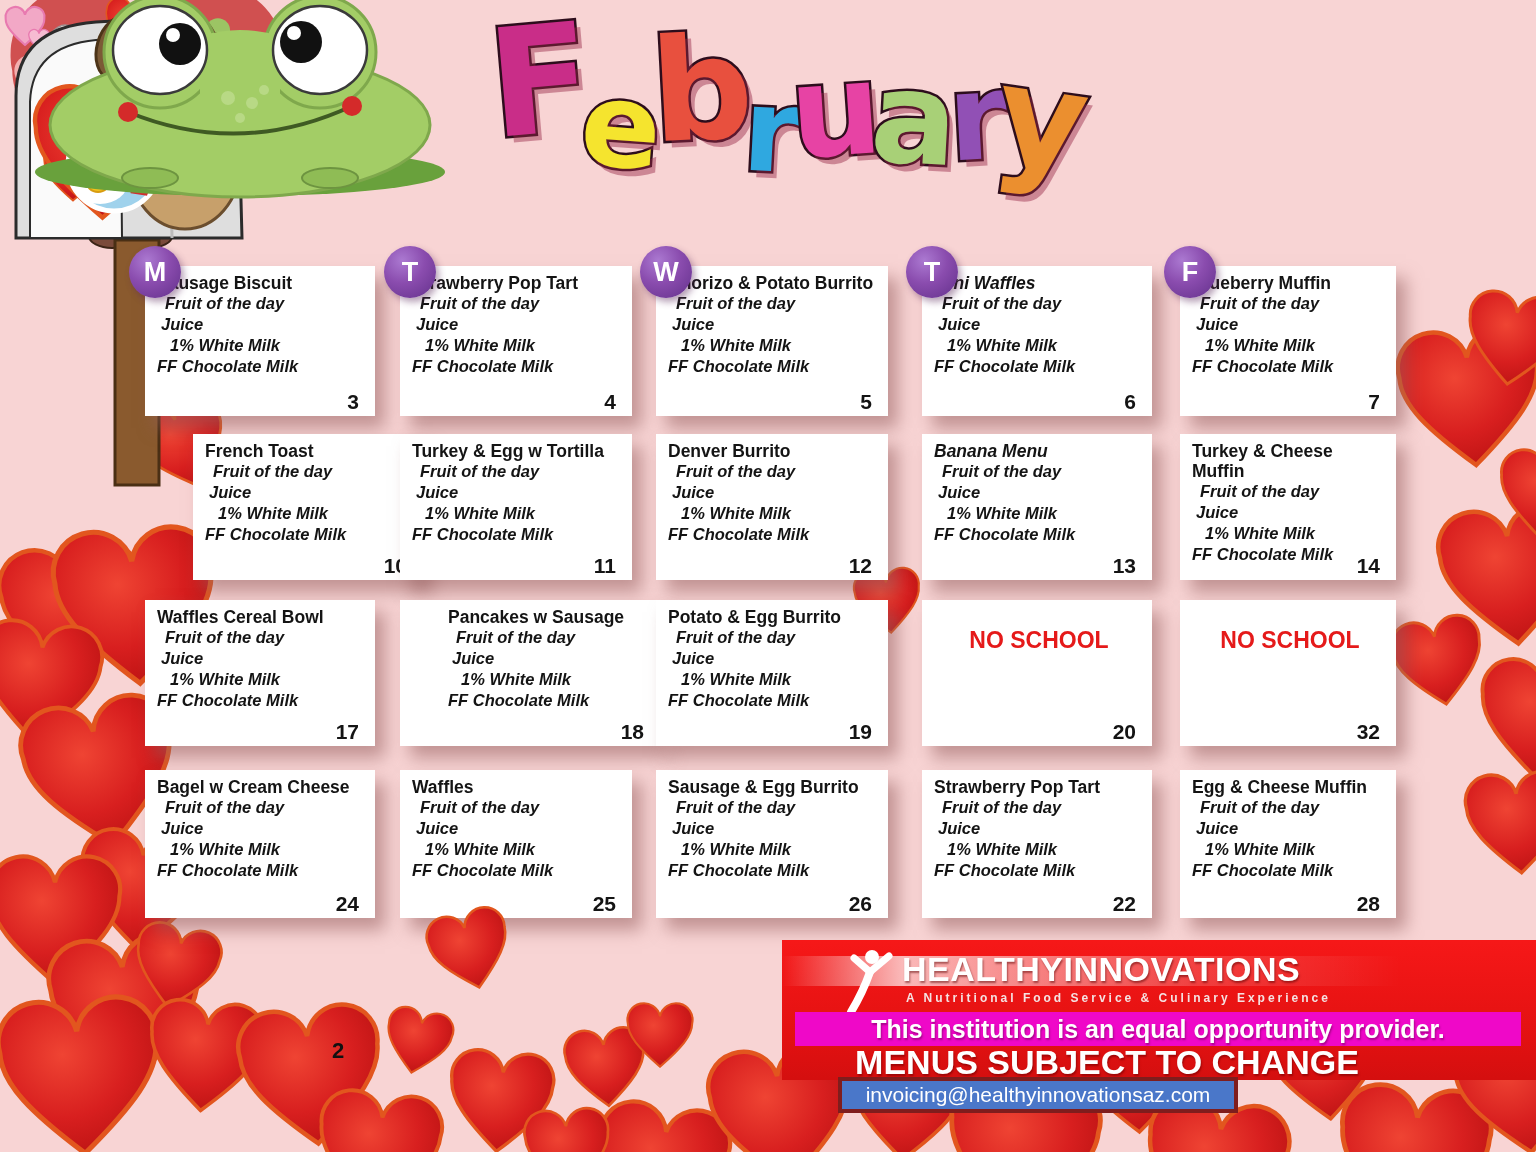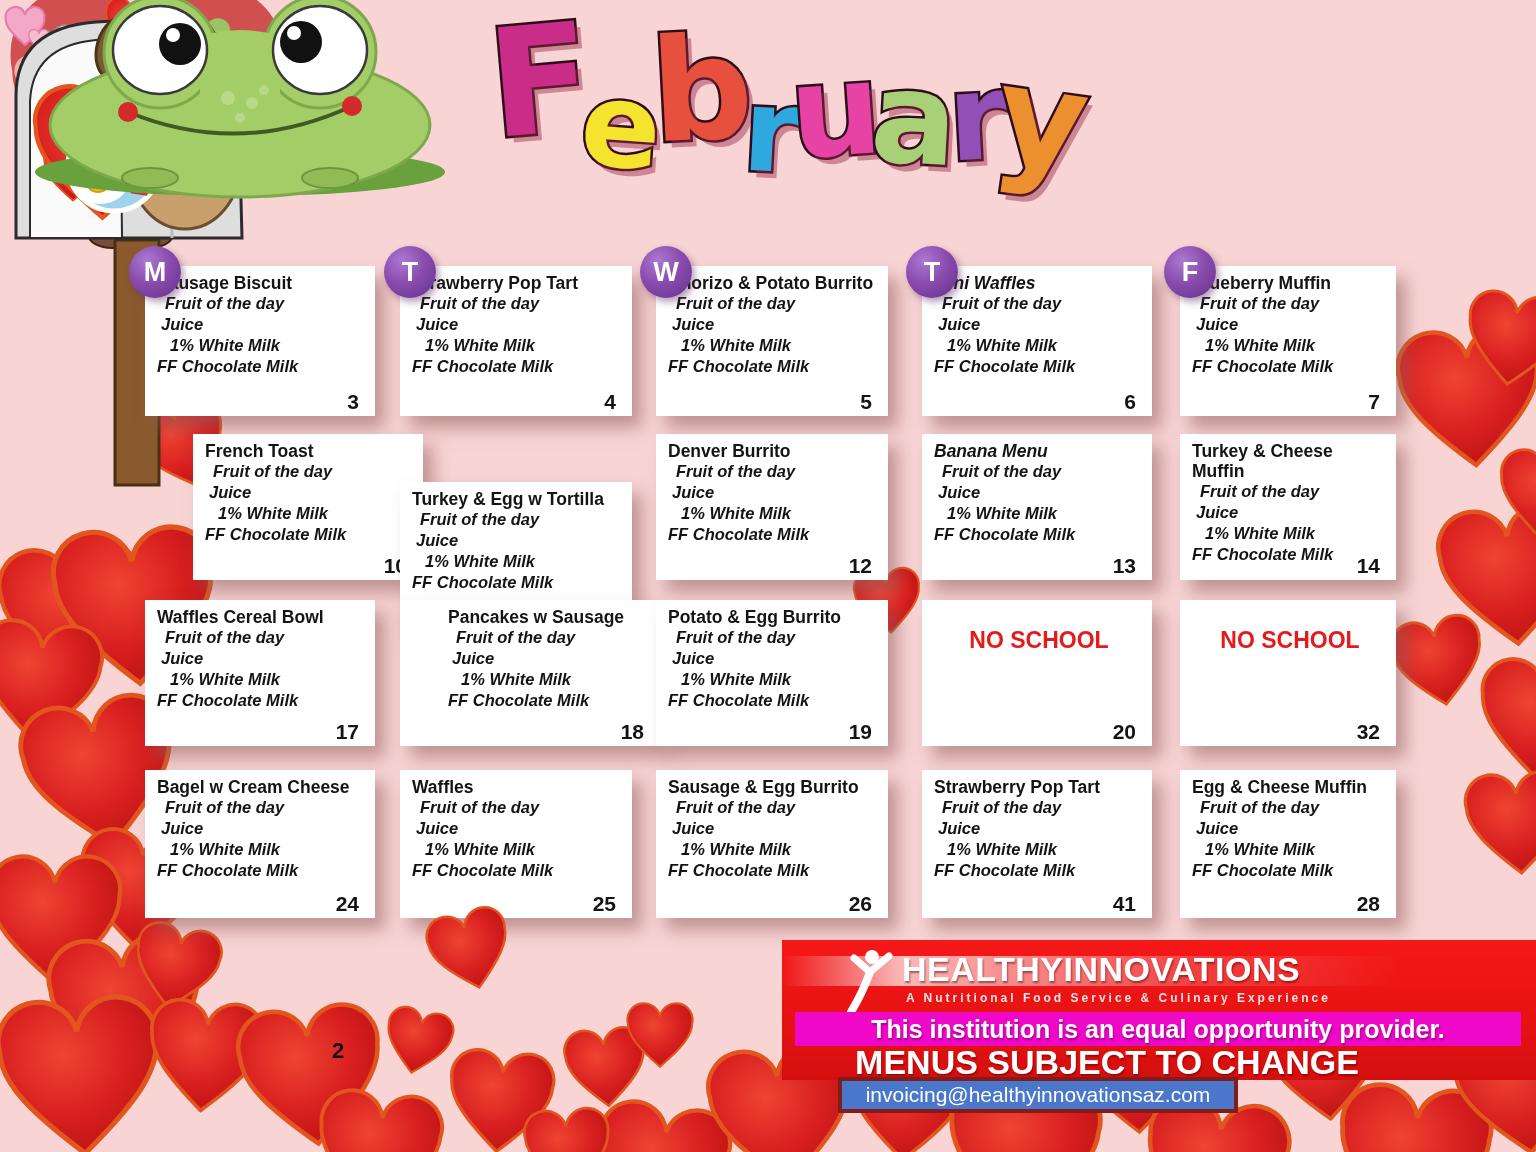--- a/index.html
+++ b/index.html
@@ -305,21 +305,21 @@
       <div class="card-items">
           <div class="card-item">Fruit of the day</div>
           <div class="card-item">Juice</div>
           <div class="card-item">1% White Milk</div>
           <div class="card-item">FF Chocolate Milk</div>
         </div>
 
       <div class="card-day">10</div>
     </div>
 
-    <div class="card" style="left: 400px; top: 434px; width: 232px; height: 146px; margin-top: 48px;">
+    <div class="card" style="left: 400px; top: 434px; width: 232px; height: 146px;">
       <div class="card-title">Turkey &amp; Egg w Tortilla</div>
       <div class="card-items">
           <div class="card-item">Fruit of the day</div>
           <div class="card-item">Juice</div>
           <div class="card-item">1% White Milk</div>
           <div class="card-item">FF Chocolate Milk</div>
         </div>
 
       <div class="card-day">11</div>
     </div>
@@ -446,21 +446,21 @@
 
     <div class="card" style="left: 922px; top: 770px; width: 230px; height: 148px;">
       <div class="card-title">Strawberry Pop Tart</div>
       <div class="card-items">
           <div class="card-item">Fruit of the day</div>
           <div class="card-item">Juice</div>
           <div class="card-item">1% White Milk</div>
           <div class="card-item">FF Chocolate Milk</div>
         </div>
 
-      <div class="card-day">41</div>
+      <div class="card-day">22</div>
     </div>
 
     <div class="card" style="left: 1180px; top: 770px; width: 216px; height: 148px;">
       <div class="card-title">Egg &amp; Cheese Muffin</div>
       <div class="card-items">
           <div class="card-item">Fruit of the day</div>
           <div class="card-item">Juice</div>
           <div class="card-item">1% White Milk</div>
           <div class="card-item">FF Chocolate Milk</div>
         </div>

